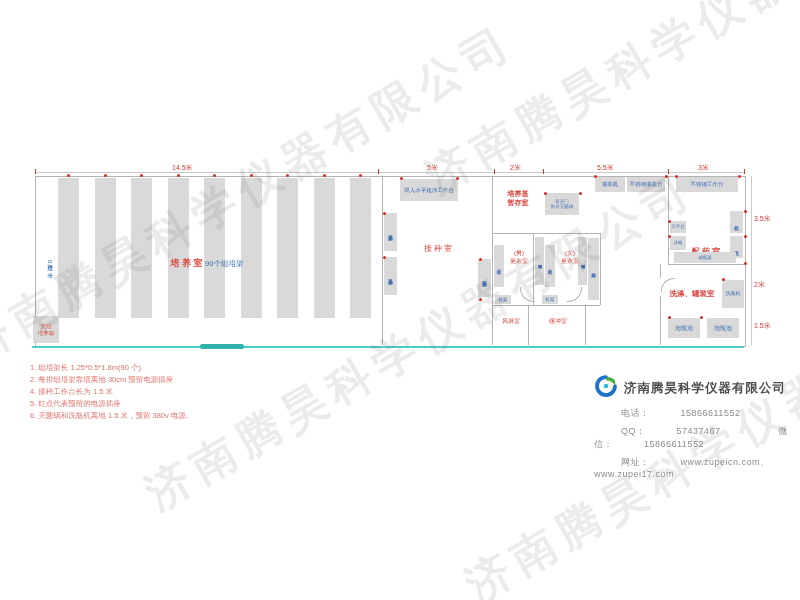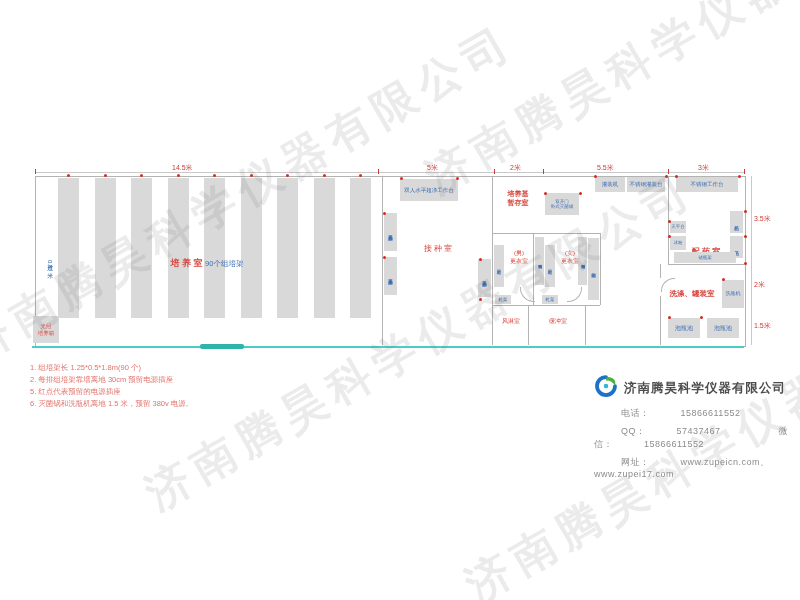--- a/index.html
+++ b/index.html
@@ -196,20 +196,21 @@
       <div class="dot" style="left: 668px; top: 150px;"></div>
       <div class="dot" style="left: 636px; top: 150px;"></div>
       <div class="dot" style="left: 712px; top: 96px;"></div>
     </div>
 </div>
 
 <div id="notes">
   <div>
       <div class="item">1. 组培架长 1.25*0.5*1.8m(90 个)</div>
       <div class="item">2. 每排组培架靠墙离地 30cm 预留电源插座</div>
+      <div class="item">4. 接种工作台长为 1.5 米</div>
       <div class="item">5. 红点代表预留的电源插座</div>
       <div class="item">6. 灭菌锅和洗瓶机离地 1.5 米，预留 380v 电源。</div>
     </div>
 </div>
 
 <div id="company">
   <div class="head">
     <span>
       <svg width="24" height="24" viewBox="0 0 32 32">
         <path d="M16 4 A12 12 0 1 0 28 16" fill="none" stroke="#1d72c8" stroke-width="5" stroke-linecap="round"></path>

